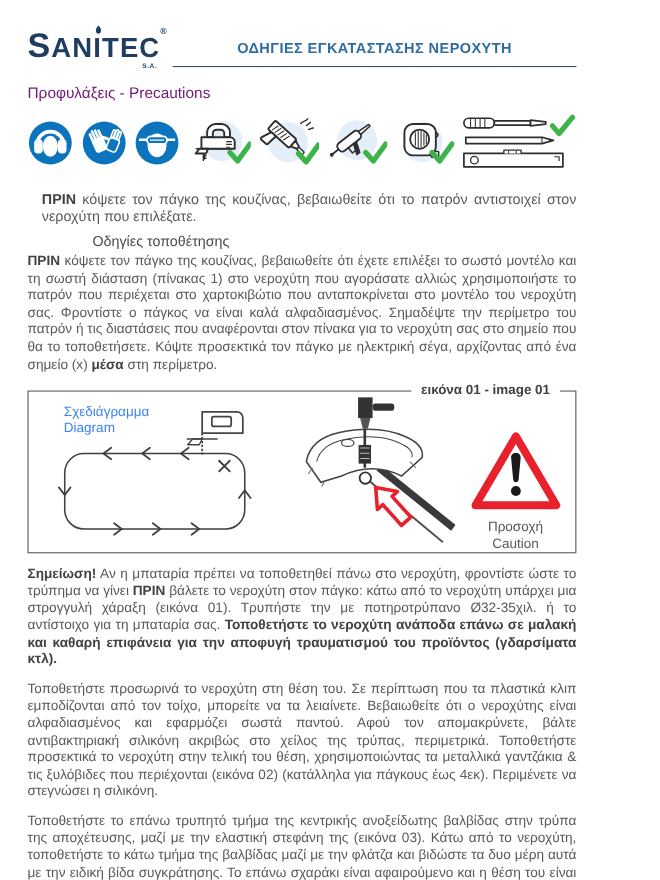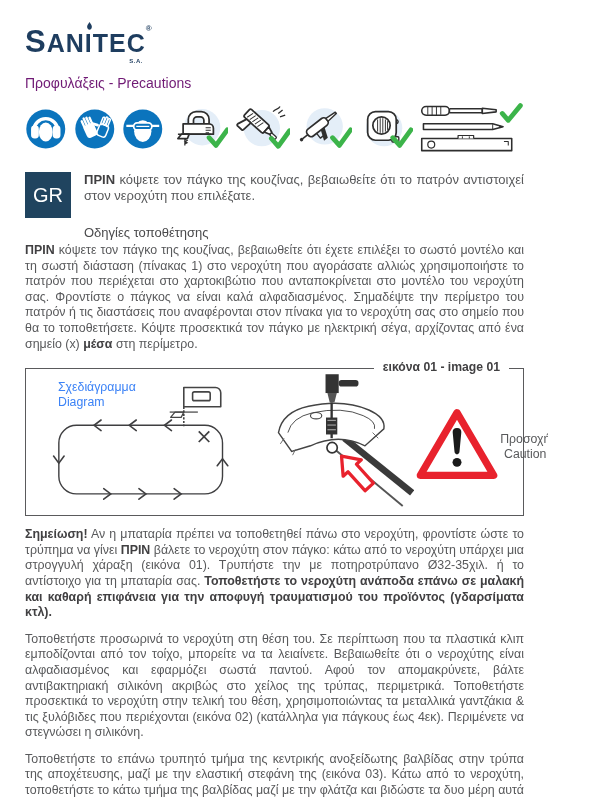--- a/index.html
+++ b/index.html
@@ -36,39 +36,43 @@
   p.body { font-size:12.4px; line-height:15.6px; text-align:justify; }
   .p1 { margin-top:3px; }
   
   .figure { position:relative; margin-top:16px; height:148px; border:1.5px solid #5a5a5c; display:flex;padding-left:17px; }
   .fig-tag { position:absolute; top:-9px; right:14px; background:#fff; padding:0 9px;
              font-weight:bold; font-size:12.2px; color:#414042; }
   .fig-left { position:relative; flex:0 0 44%; }
   .fig-left svg { position:absolute; inset:0; width:100%; height:100%; }
   .fig-label { position:absolute; top:11px; left:15px; font-size:12.3px; line-height:15px; color:#3b82f6; z-index:2; }
   .fig-mid { flex:0 0 29%; display:flex; align-items:center; justify-content:center; }
-  .fig-right { flex:1; display:flex; flex-direction:row; align-items:center; justify-content:center; padding-top:4px; }
+  .fig-right { flex:1; display:flex; flex-direction:column; align-items:center; justify-content:flex-end; padding-top:4px; }
   .caution-caption { text-align:center; font-size:12.3px; line-height:15px; color:#58595b; margin-top:6px; }
   
   .note { margin-top:11px; }
   .p2 { margin-top:11px; }
   .p3 { margin-top:11px; }
   .footer-p { margin-top:11px; }
 </style>
 </head>
 <body>
 
 <div class="page">
 
   <div class="header">
     <div class="logo">
       <span class="logo-main"><span class="logo-s">S</span>AN<span class="logo-i">I<svg class="flame" viewBox="0 0 10 14">
               <path d="M5 0 C7.5 4 9.5 5.5 8.4 9.5 A3.6 3.6 0 0 1 1.6 9.5 C0.5 5.5 2.5 4 5 0 Z"></path>
             </svg></span>TEC<span class="logo-reg">®</span></span>
       <span class="logo-sa">S.A.</span>
+    </div>
+    <div class="header-right">
+      <div class="doc-title">ΟΔΗΓΙΕΣ ΕΓΚΑΤΑΣΤΑΣΗΣ ΝΕΡΟΧΥΤΗ</div>
+      <div class="header-rule"></div>
     </div>
   </div>
 
   <div class="prec-heading">Προφυλάξεις - Precautions</div>
 
   <div class="icon-row">
 
     <svg width="48" height="48" viewBox="0 0 48 48">
       <circle cx="24" cy="24" r="22.5" fill="#0b74bd"></circle>
       <path d="M10 26 a14 14 0 0 1 28 0" fill="none" stroke="#fff" stroke-width="4"></path>
@@ -171,21 +175,20 @@
         <circle cx="13" cy="47" r="4" stroke-width="1.4"></circle>
         <path d="M44 40 v-3.5 h18 v3.5" fill="#fff" stroke-width="1.4"></path>
         <path d="M49 37.5 v2.5 M57 37.5 v2.5" stroke-width="1.1"></path>
         <path d="M97 43.5 h5 v4.5" fill="none" stroke-width="1.2"></path>
       </g>
       <path d="M95 11 l7 8 l14 -17" stroke="#3cb44a" stroke-width="5.5" fill="none" stroke-linecap="round" stroke-linejoin="round"></path>
     </svg>
   </div>
 
   <div class="gr-row">
-    <div class="gr-box">GR</div>
     <div class="gr-text"><span class="b">ΠΡΙΝ</span><span> κόψετε τον πάγκο της κουζίνας, βεβαιωθείτε ότι το πατρόν αντιστοιχεί στον νεροχύτη που επιλέξατε.</span></div>
   </div>
 
   <div class="inst-heading">Οδηγίες τοποθέτησης</div>
   <p class="body p1"><span class="b">ΠΡΙΝ</span><span> κόψετε τον πάγκο της κουζίνας, βεβαιωθείτε ότι έχετε επιλέξει το σωστό μοντέλο και τη σωστή διάσταση (πίνακας 1) στο νεροχύτη που αγοράσατε αλλιώς χρησιμοποιήστε το πατρόν που περιέχεται στο χαρτοκιβώτιο που ανταποκρίνεται στο μοντέλο του νεροχύτη σας. Φροντίστε ο πάγκος να είναι καλά αλφαδιασμένος. Σημαδέψτε την περίμετρο του πατρόν ή τις διαστάσεις που αναφέρονται στον πίνακα για το νεροχύτη σας στο σημείο που θα το τοποθετήσετε. Κόψτε προσεκτικά τον πάγκο με ηλεκτρική σέγα, αρχίζοντας από ένα σημείο (x) </span><span class="b">μέσα</span><span> στη περίμετρο.</span></p>
 
   <div class="figure">
     <div class="fig-tag">εικόνα 01 - image 01</div>
 
     <div class="fig-left">

